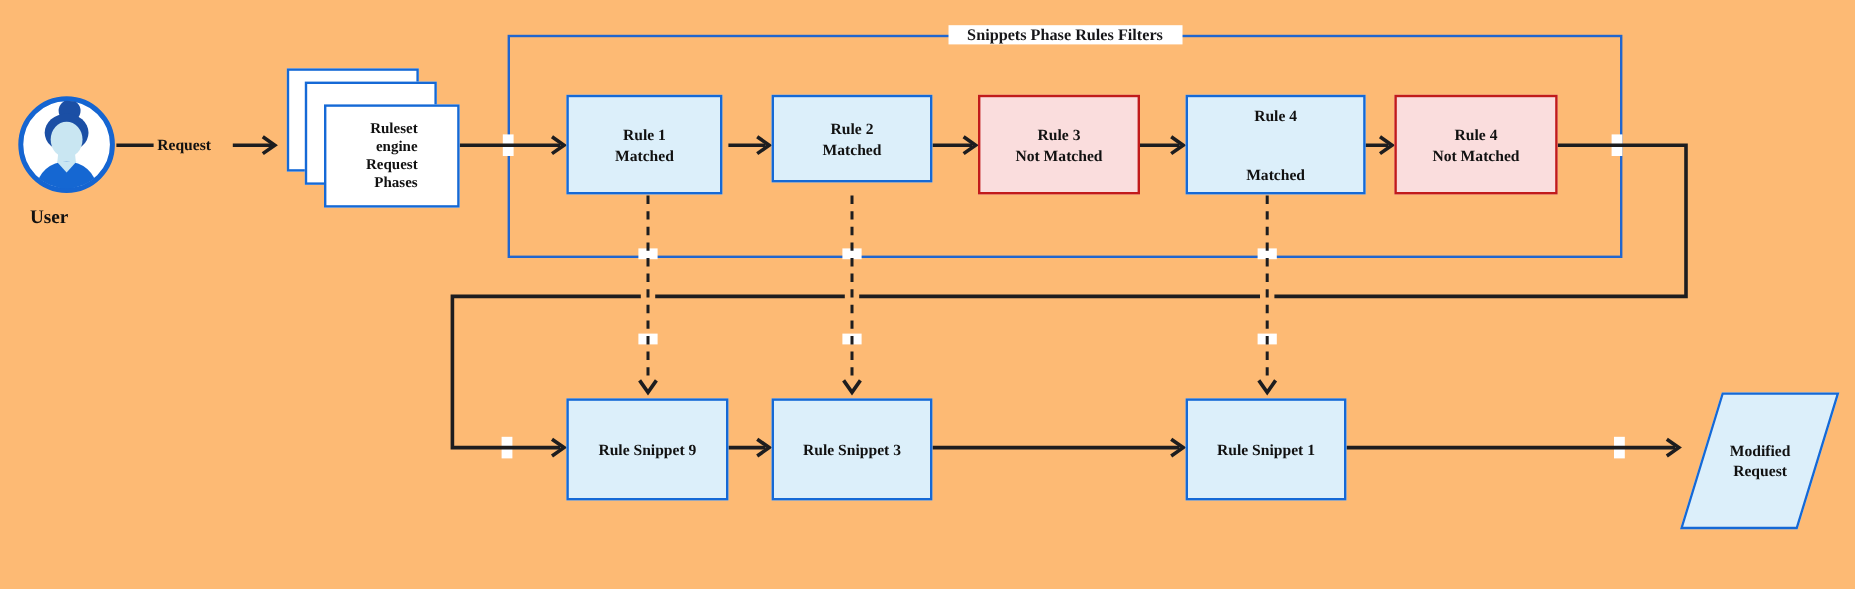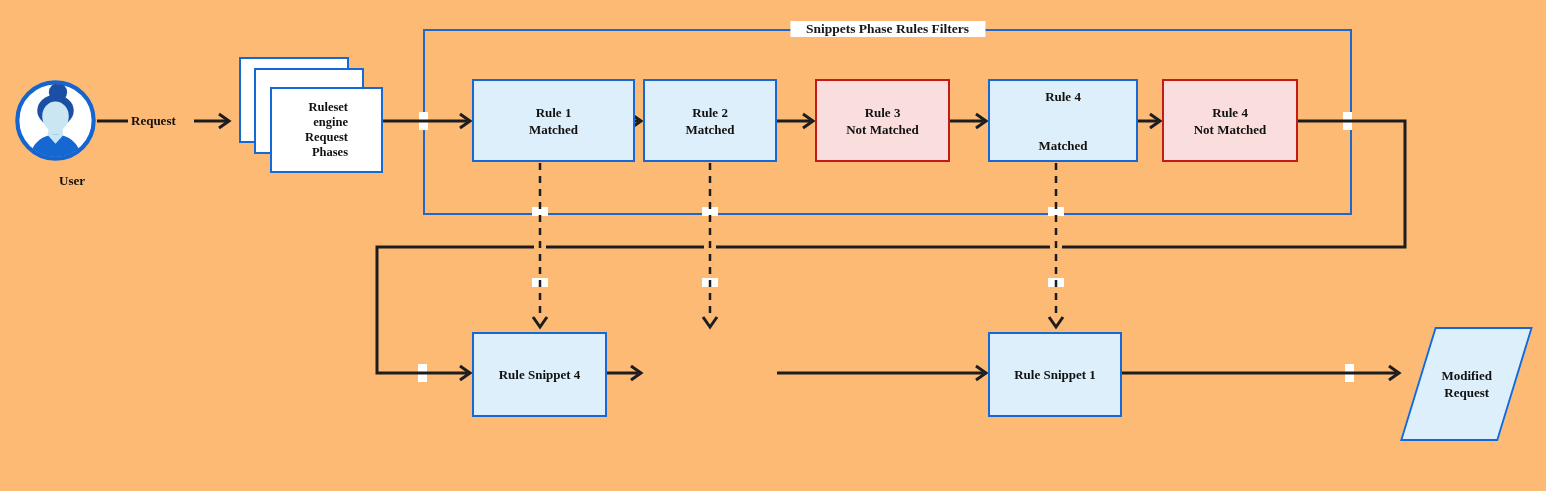--- a/index.html
+++ b/index.html
@@ -25,21 +25,21 @@
     font-size:13px;font-weight:700;line-height:17px;z-index:4;white-space:pre-line;
   }
   .node.blue{background:#dceffa;border:2.5px solid #1569d6;}
   .node.red{background:#fadddd;border:2.5px solid #c11b1b;}
   
   .page{position:absolute;box-sizing:border-box;background:#ffffff;border:2.5px solid #1569d6;z-index:4;}
   .page-front{display:flex;align-items:center;justify-content:center;text-align:center;
     font-size:12.5px;font-weight:700;line-height:15px;white-space:pre-line;}
   
   .avatar{position:absolute;z-index:4;}
-  .avatar-label{position:absolute;z-index:4;font-size:13px;font-weight:700;text-align:right;}
+  .avatar-label{position:absolute;z-index:4;font-size:16px;font-weight:700;text-align:left;}
   .request-label{position:absolute;z-index:4;font-size:13px;font-weight:700;}
   
   .pgram{
     position:absolute;left:1400px;top:327px;width:98px;height:114px;box-sizing:border-box;
     background:#dceffa;border:2.5px solid #1569d6;
     transform:skewX(-17deg);transform-origin:0 100%;z-index:4;
     display:flex;align-items:center;justify-content:center;
   }
   .pgram-label{
     transform:skewX(17deg);font-size:13px;font-weight:700;line-height:17px;
@@ -123,43 +123,46 @@
 
   <div class="request-label" style="left:131px;top:113px;">Request</div>
 
   <div class="page" style="left:239px;top:57px;width:110px;height:86px;"></div>
   <div class="page" style="left:254px;top:68px;width:110px;height:86px;"></div>
   <div class="page page-front" style="left:270px;top:87px;width:113px;height:86px;text-align:right;">Ruleset
 engine
 Request
 Phases</div>
 
-  <div class="node blue" style="left:472px;top:79px;width:163px;height:83px;">
+  <div class="node blue" style="left:472px;top:79px;width:130px;height:83px;">
     <span>Rule 1</span>
     <span>Matched</span>
   </div>
-  <div class="node blue" style="left:643px;top:79px;width:134px;height:83px;">
+  <div class="node blue" style="left:643px;top:79px;width:134px;height:73px;">
     <span>Rule 2</span>
     <span>Matched</span>
   </div>
   <div class="node red" style="left:815px;top:79px;width:135px;height:83px;text-align:right;">
     <span>Rule 3</span>
     <span>Not Matched</span>
   </div>
   <div class="node blue" style="left:988px;top:79px;width:150px;height:83px;gap:32px;">
     <span>Rule 4</span>
     <span>Matched</span>
   </div>
   <div class="node red" style="left:1162px;top:79px;width:136px;height:83px;">
     <span>Rule 4</span>
     <span>Not Matched</span>
   </div>
 
   <div class="node blue" style="left:472px;top:332px;width:135px;height:85px;">
-    <span>Rule Snippet 4</span>
+    <span>Rule Snippet 9</span>
+  </div>
+  <div class="node blue" style="left:643px;top:332px;width:134px;height:85px;">
+    <span>Rule Snippet 3</span>
   </div>
   <div class="node blue" style="left:988px;top:332px;width:134px;height:85px;">
     <span>Rule Snippet 1</span>
   </div>
 
   <div class="pgram">
     <span class="pgram-label">Modified
 Request</span>
   </div>
 

